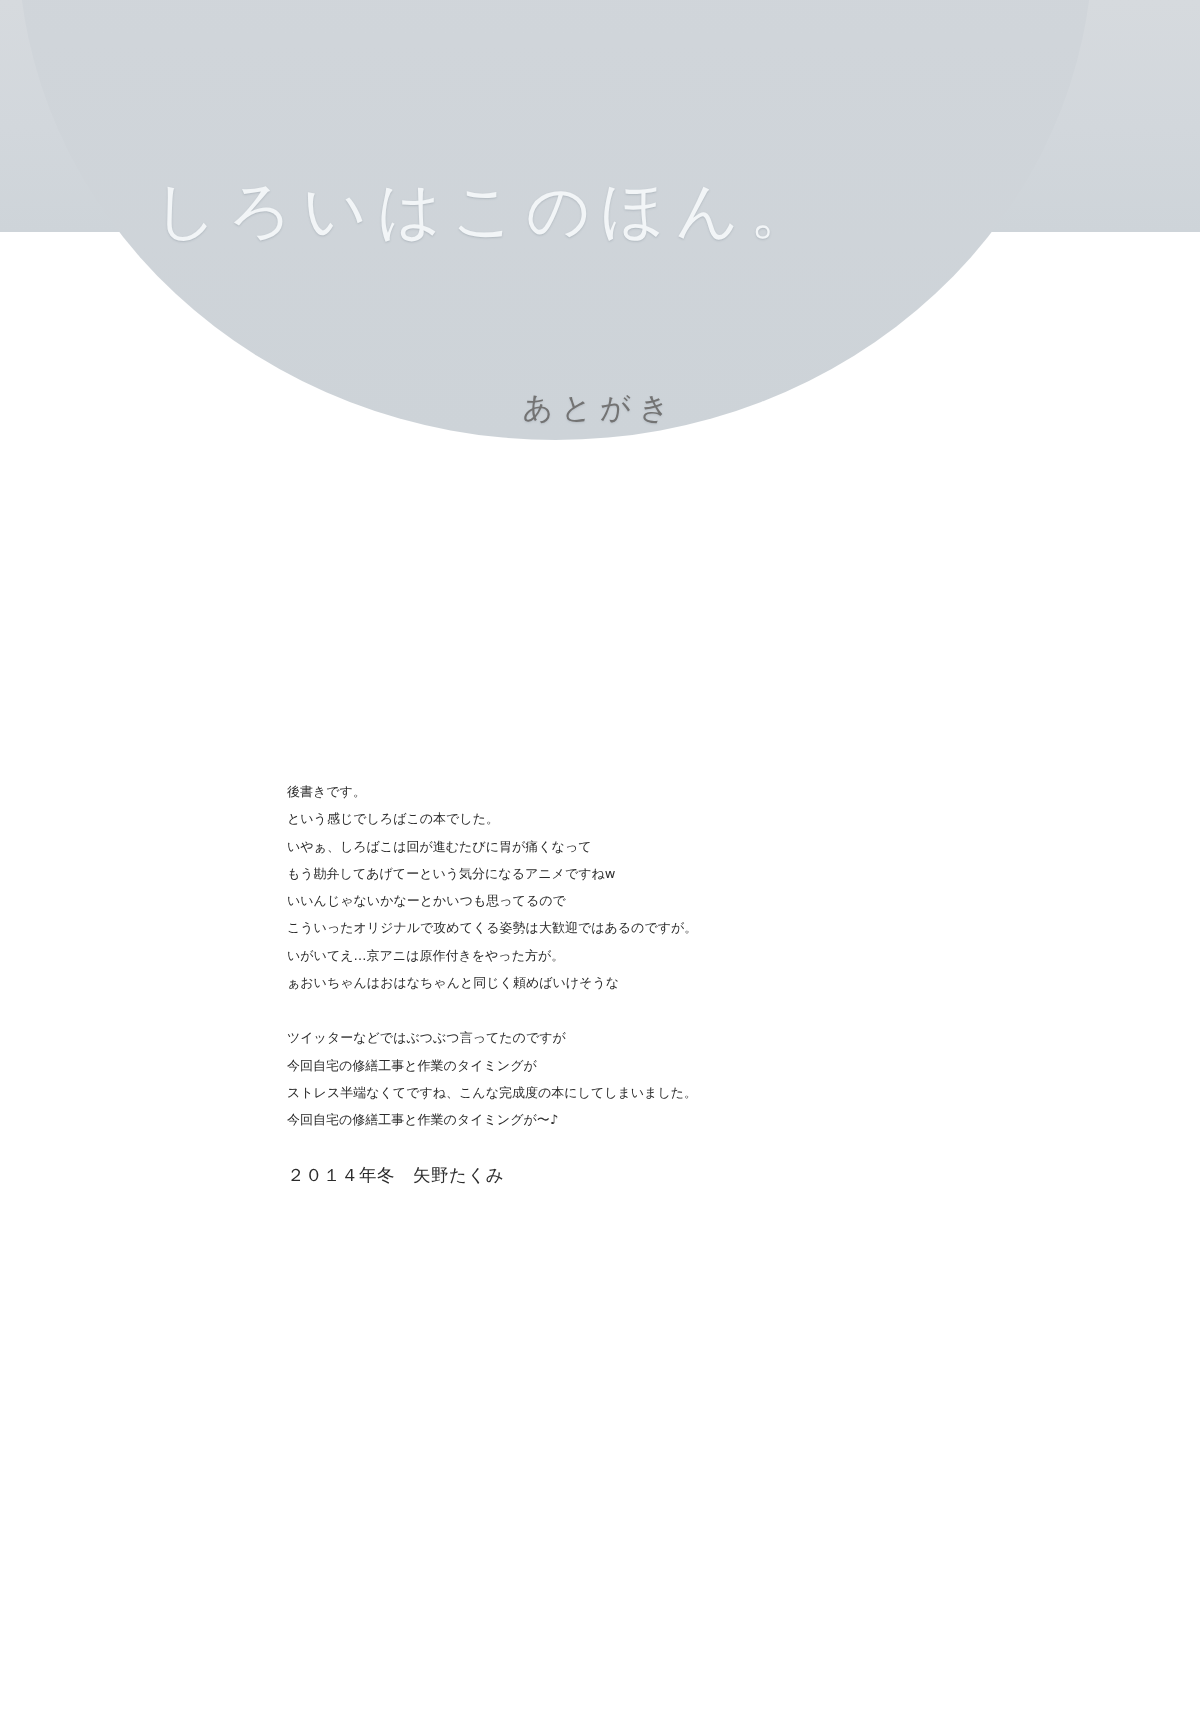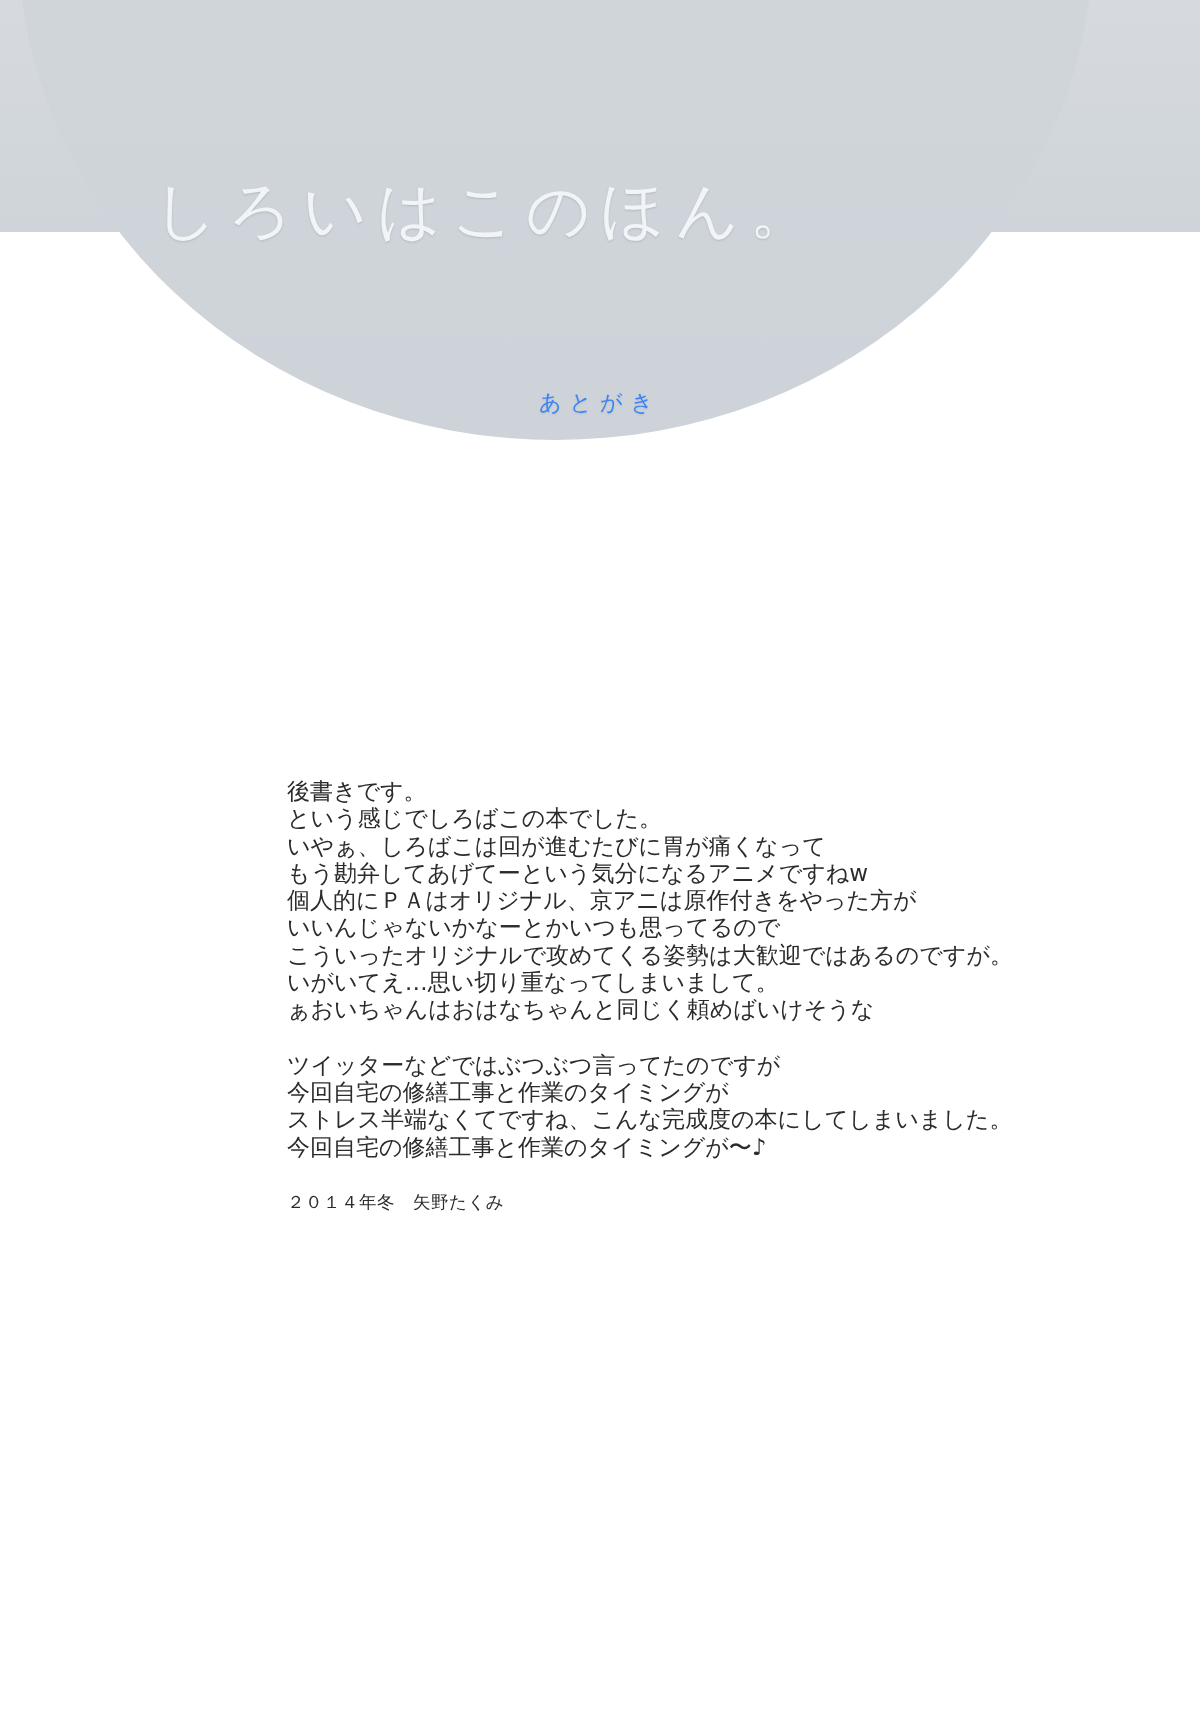--- a/index.html
+++ b/index.html
@@ -56,43 +56,43 @@
     white-space: nowrap;
     font-family: "DejaVu Sans", sans-serif;
   }
 
   .afterword-heading {
     position: absolute;
     left: 0;
     top: 388px;
     width: 1200px;
     text-align: center;
-    font-size: 22px;
+    font-size: 30px;
     letter-spacing: 8px;
-    color: #3b82f6;
+    color: #737373;
     text-shadow: 0 1px 2px rgba(140,150,160,0.35);
     white-space: nowrap;
     font-family: "DejaVu Sans", sans-serif;
   }
 
   
   .afterword-body {
     position: absolute;
     left: 287px;
     top: 778px;
     width: 700px;
   }
   .para {
     margin: 0 0 28px 0;
   }
   .para:last-child {
     margin-bottom: 0;
   }
   .line {
-    font-size: 23px;
+    font-size: 13px;
     line-height: 27.3px;
     color: #2b2b2b;
     white-space: nowrap;
     font-family: "DejaVu Sans", sans-serif;
   }
   .sig {
     font-size: 17.5px;
     line-height: 27.3px;
     color: #2b2b2b;
     letter-spacing: 0.5px;
@@ -111,24 +111,23 @@
 <div class="cover-title">しろいはこのほん。</div>
 <div class="afterword-heading">あとがき</div>
 
 <div class="afterword-body">
 
   <div class="para">
     <div class="line">後書きです。</div>
     <div class="line">という感じでしろばこの本でした。</div>
     <div class="line">いやぁ、しろばこは回が進むたびに胃が痛くなって</div>
     <div class="line">もう勘弁してあげてーという気分になるアニメですねw</div>
-    <div class="line">個人的にＰＡはオリジナル、京アニは原作付きをやった方が</div>
     <div class="line">いいんじゃないかなーとかいつも思ってるので</div>
     <div class="line">こういったオリジナルで攻めてくる姿勢は大歓迎ではあるのですが。</div>
-    <div class="line">いがいてえ…思い切り重なってしまいまして。</div>
+    <div class="line">いがいてえ…京アニは原作付きをやった方が。</div>
     <div class="line">ぁおいちゃんはおはなちゃんと同じく頼めばいけそうな</div>
   </div>
 
   <div class="para">
     <div class="line">ツイッターなどではぶつぶつ言ってたのですが</div>
     <div class="line">今回自宅の修繕工事と作業のタイミングが</div>
     <div class="line">ストレス半端なくてですね、こんな完成度の本にしてしまいました。</div>
     <div class="line">今回自宅の修繕工事と作業のタイミングが〜♪</div>
   </div>
 

